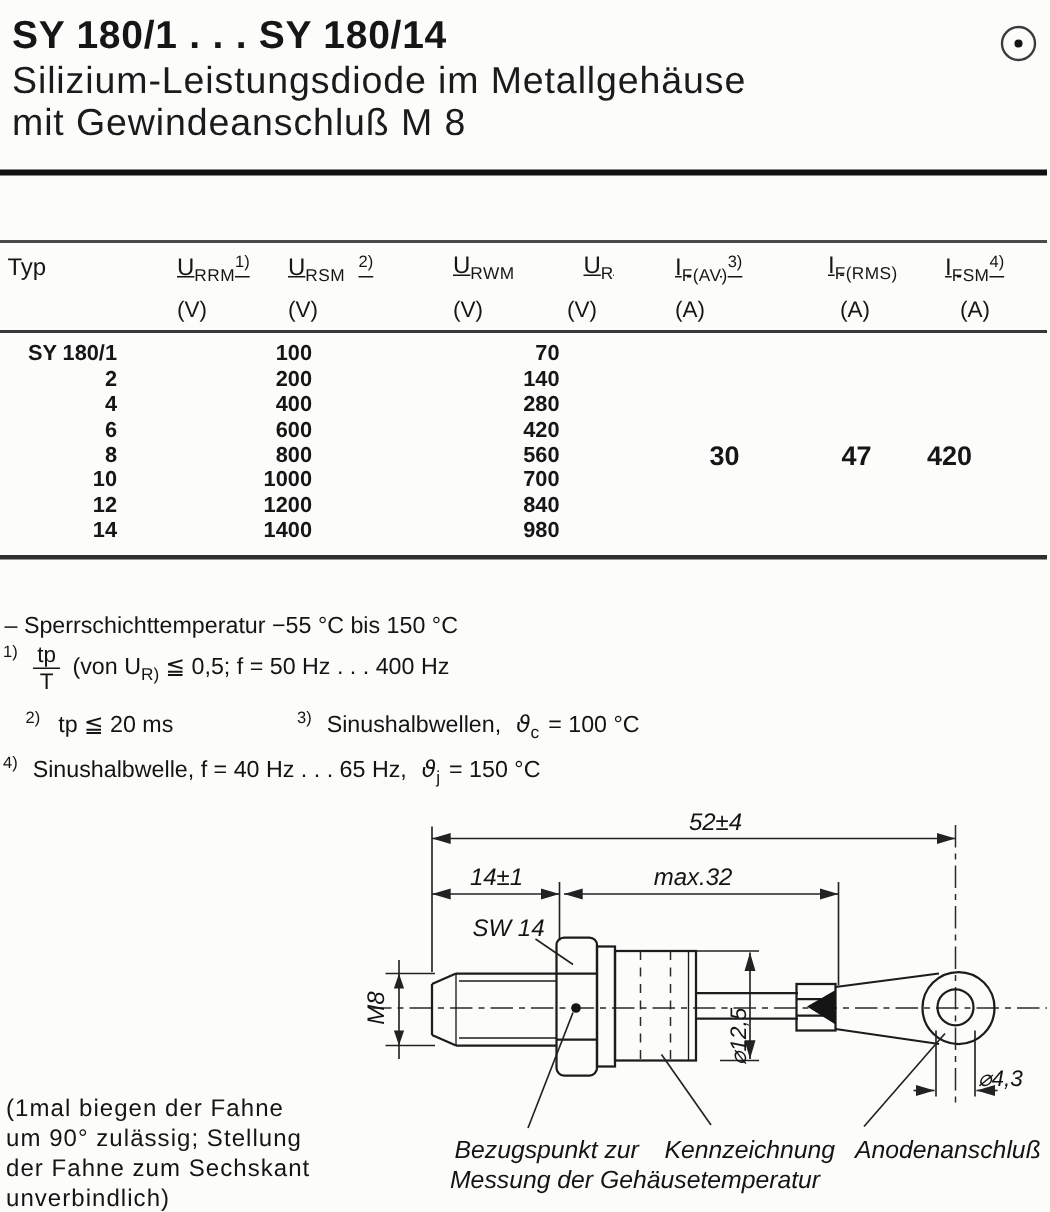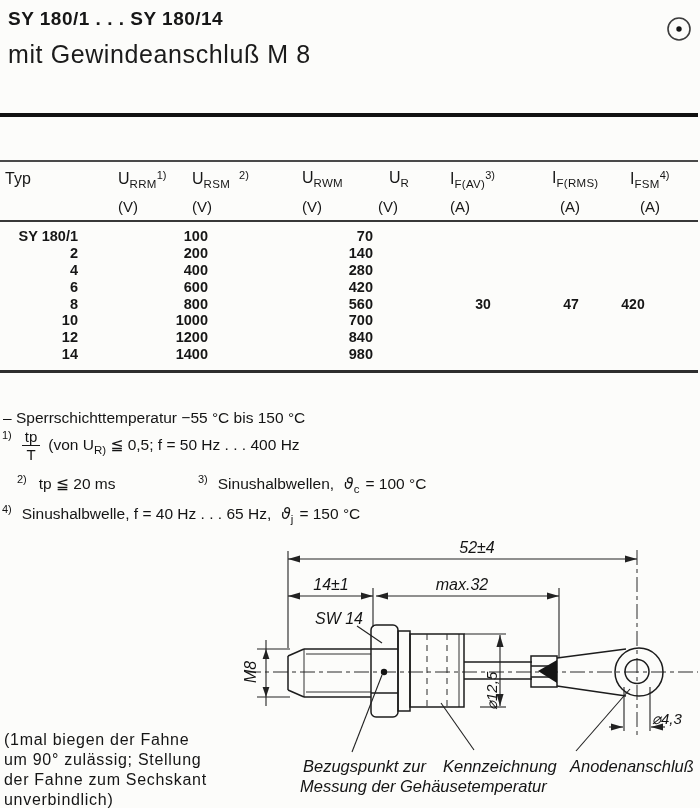--- a/index.html
+++ b/index.html
@@ -3,41 +3,41 @@
 <meta charset="utf-8">
 <style>
   html,body{margin:0;padding:0;}
   body{background:#e8e8e8;}
   #page{
     position:relative;width:700px;height:808px;background:#fcfcfa;
     font-family:"Liberation Sans",sans-serif;color:#161616;overflow:hidden;
   }
   .abs{position:absolute;}
   
-  #title{left:8px;top:8px;font-size:19px;font-weight:700;letter-spacing:0.5px;white-space:nowrap;text-align:center;}
+  #title{left:8px;top:8px;font-size:26px;font-weight:700;letter-spacing:0.5px;white-space:nowrap;text-align:center;}
   #subtitle{left:8px;top:40px;font-size:25px;font-weight:400;line-height:28px;letter-spacing:0.6px;color:#1b1b1b;}
   #logo{left:664px;top:14px;width:30px;height:30px;}
   .rule{left:0;width:698px;background:#111;}
   #rule-thick{top:113px;height:4px;}
   #rule-tabletop{top:160px;height:2px;background:#4a4a4a;}
   #rule-header{top:220px;height:2px;background:#383838;}
   #rule-tablebottom{top:370px;height:3px;background:#2e2e2e;}
   
-  .hcell{top:169px;font-size:16px;font-weight:400;white-space:nowrap;}
+  .hcell{top:169px;font-size:16px;font-weight:400;white-space:nowrap;text-decoration:underline;}
   .hcell sub{font-size:11.5px;vertical-align:-4px;letter-spacing:0.3px;}
   .hcell sup{font-size:11px;vertical-align:5px;}
   .hcell sup.gap{margin-left:9px;}
   .unit{top:198px;font-size:15px;white-space:nowrap;}
   #th-typ{left:5px;top:170px;font-size:16px;}
   .trow{left:0;height:17px;line-height:17px;font-size:14.5px;font-weight:700;width:700px;}
   .trow span{position:absolute;display:block;}
   .c-typ{left:0;width:78px;text-align:right;}
   .c-v1{left:100px;width:108px;text-align:right;}
   .c-v2{left:280px;width:93px;text-align:right;}
-  .midval{font-size:14px;font-weight:700;height:17px;line-height:17px;text-align:center;}
+  .midval{font-size:18px;font-weight:700;height:17px;line-height:17px;text-align:center;}
   
   .note{font-size:15.5px;white-space:nowrap;color:#141414;}
   .note sup{font-size:11px;vertical-align:6px;}
   .note sub{font-size:11.5px;vertical-align:-4px;}
   #note-temp{left:3px;top:409px;}
   #note1{left:2px;top:428px;display:flex;align-items:center;}
   #note1 .nmark{align-self:flex-start;font-size:11px;margin-top:1px;}
   .frac{display:inline-flex;flex-direction:column;align-items:center;margin:0 8px 0 10px;font-size:15px;line-height:17px;}
   .frac .num{border-bottom:1.6px solid #161616;padding:0 3px 0 3px;}
   #note2{left:17px;top:473px;}
@@ -65,20 +65,21 @@
 <body>
 
 <div id="page">
 
   <div id="title" class="abs">SY 180/1 . . . SY 180/14</div>
   <svg id="logo" class="abs" viewBox="0 0 30 30">
     <circle cx="15" cy="15" r="11" fill="none" stroke="#3c3c3c" stroke-width="1.6"></circle>
     <circle cx="15" cy="15" r="2.7" fill="#141414"></circle>
   </svg>
   <div id="subtitle" class="abs">
+    <div>Silizium-Leistungsdiode im Metallgehäuse</div>
     <div>mit Gewindeanschluß M 8</div>
   </div>
 
   <div id="rule-thick" class="abs rule"></div>
   <div id="rule-tabletop" class="abs rule"></div>
 
   <span id="th-typ" class="abs">Typ</span>
   <span class="abs hcell" style="left:118px"><span>U</span><sub>RRM</sub><sup>1)</sup></span>
   <span class="abs hcell" style="left:192px"><span>U</span><sub>RSM</sub><sup class="gap">2)</sup></span>
   <span class="abs hcell" style="left:302px"><span>U</span><sub>RWM</sub></span>

